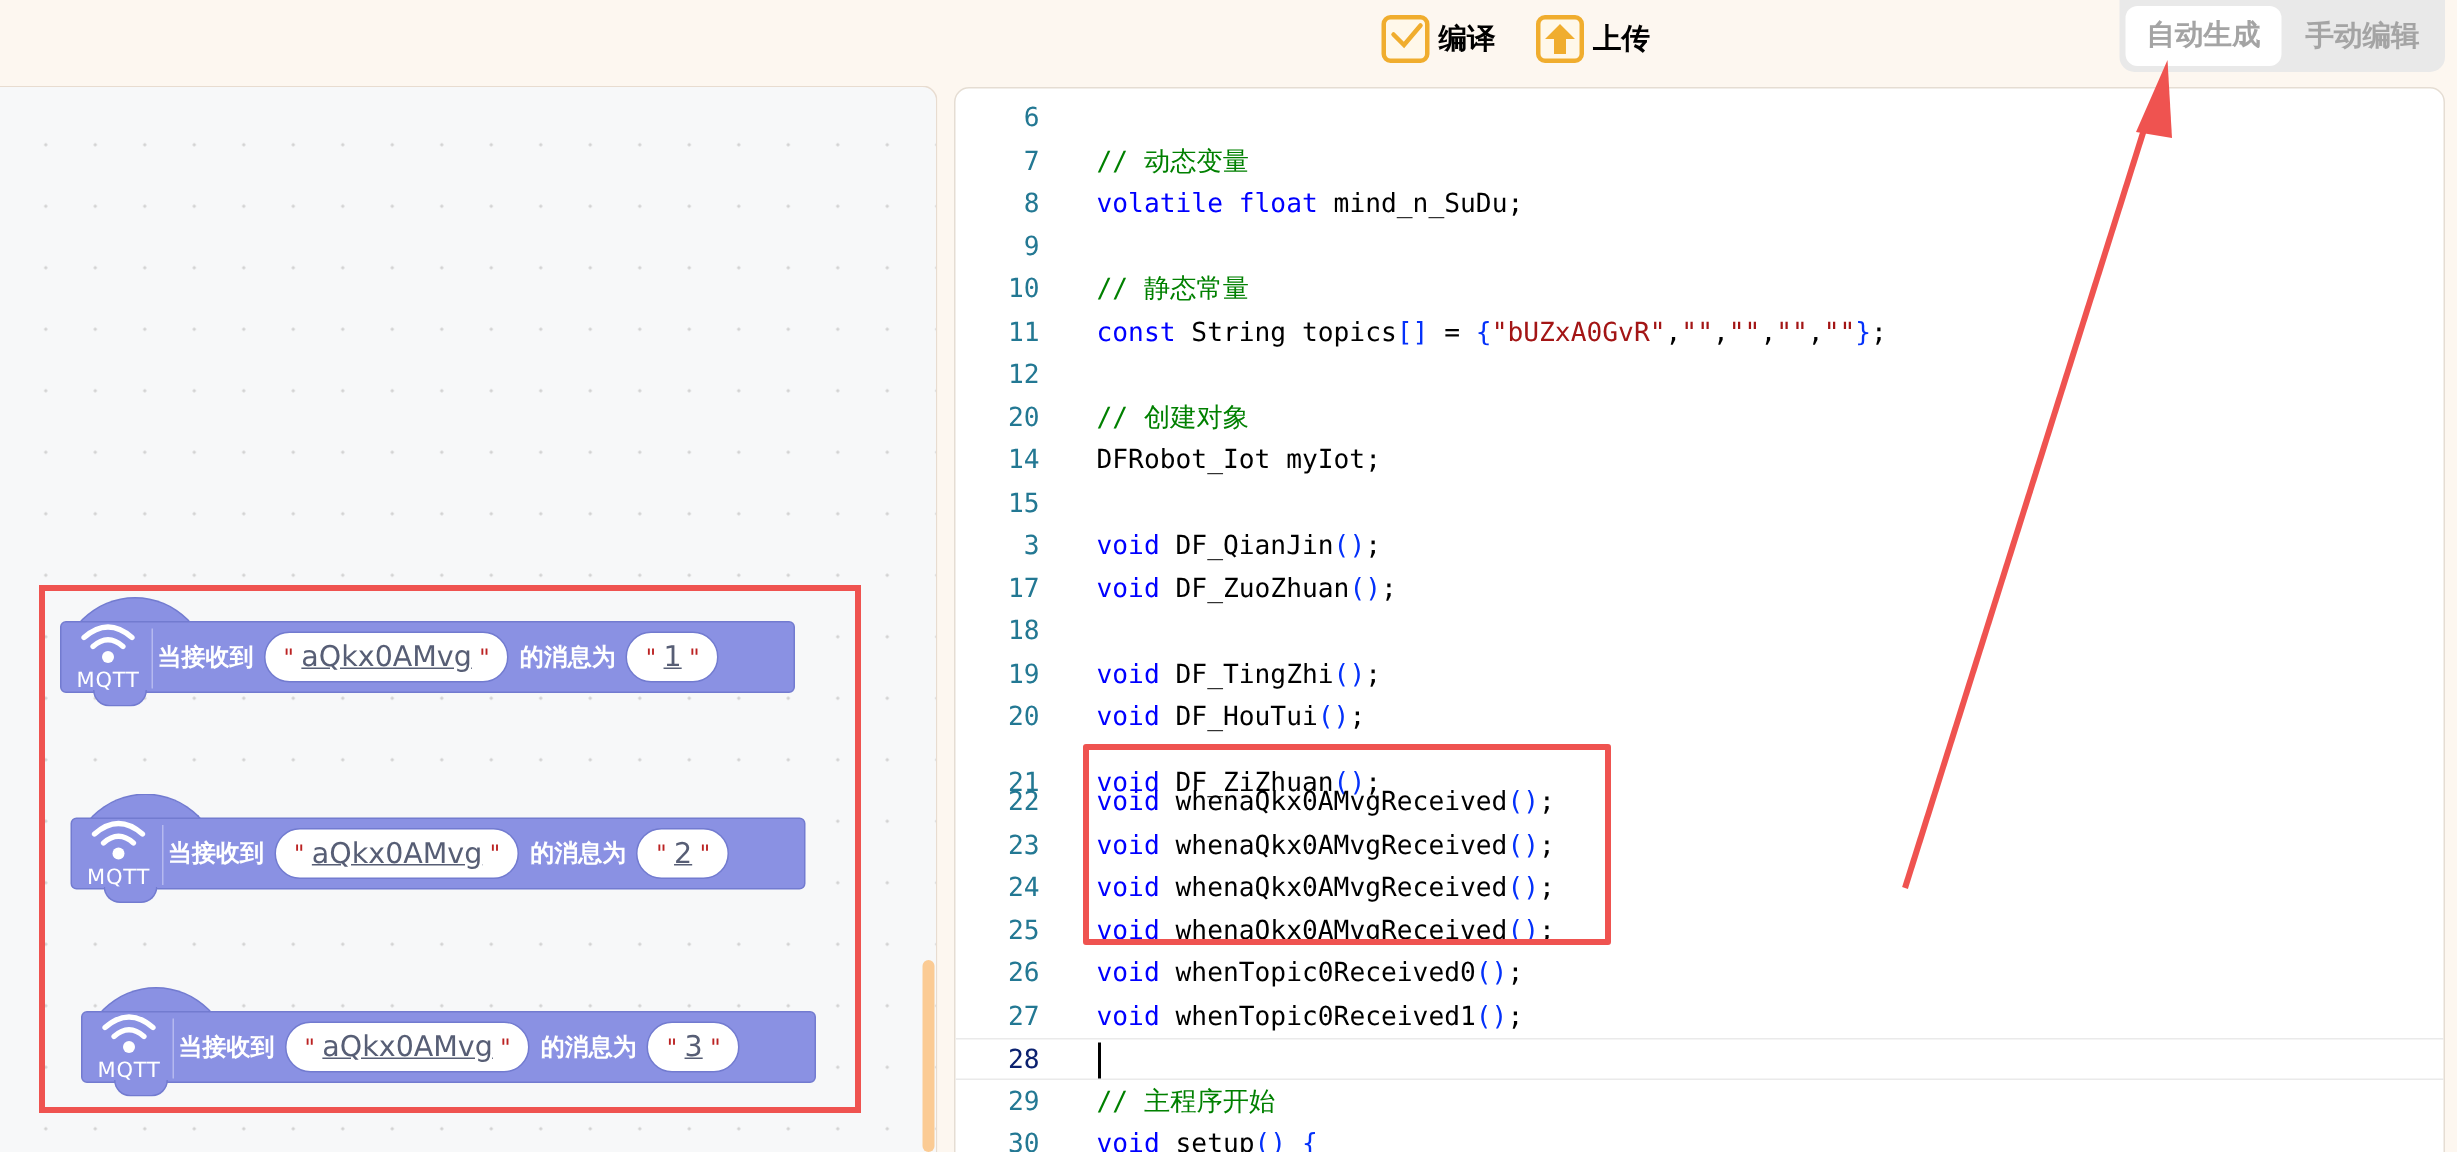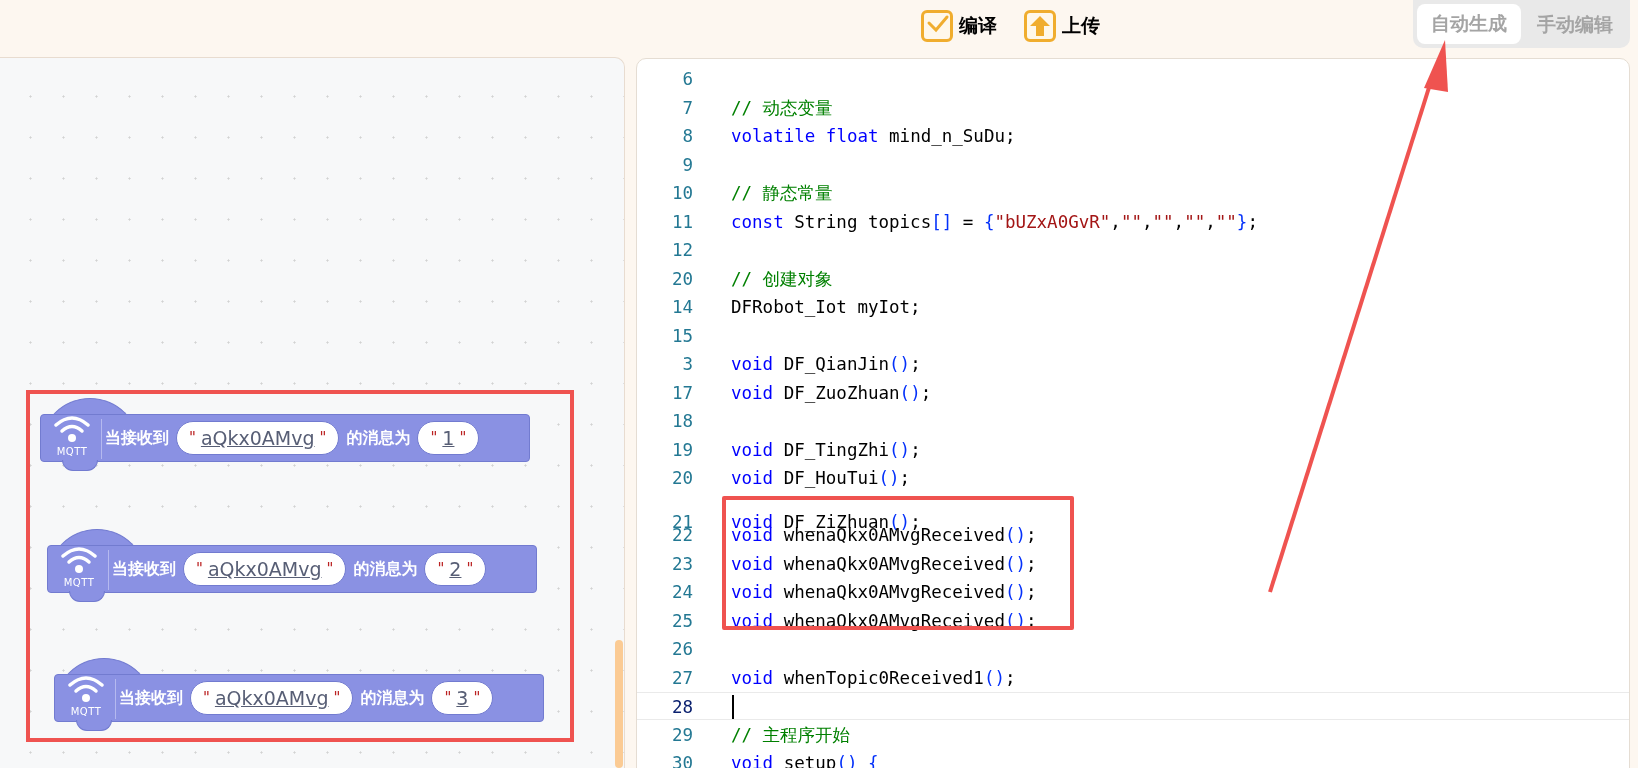--- a/index.html
+++ b/index.html
@@ -25,21 +25,21 @@
     border-top:1px solid #e8dcd0; border-right:1px solid #e8dcd0;
     border-radius:0 10px 0 0; box-sizing:border-box;
   }
   .ws-scroll { position:absolute; left:615px; top:640px; width:8px; height:128px; background:#fbcb94; border-radius:4px; }
   .hl-left { position:absolute; left:26px; top:390px; width:548px; height:352px; border:4px solid #ef5350; box-sizing:border-box; }
   .block { position:absolute; height:48px; }
   .block .hat { position:absolute; left:0; top:-16px; width:100px; height:52px; background:#8a91e3; border-radius:50px 50px 0 0; border:1px solid #727bd0; border-bottom:none; box-sizing:border-box; }
   .block .body { position:absolute; left:0; top:0; height:48px; background:#8a91e3; border:1px solid #727bd0; border-radius:4px; box-sizing:border-box; display:flex; align-items:center; padding-left:64px; gap:7px; }
   .block .tab { position:absolute; left:22px; top:46px; width:34px; height:10px; background:#8a91e3; border-radius:0 0 12px 12px; border:1px solid #727bd0; border-top:none; }
   .mqtt { position:absolute; left:6px; top:-4px; width:50px; height:54px; display:flex; flex-direction:column; align-items:center; }
-  .mqtt .t { font-size:10px; color:#fff; letter-spacing:0.5px; margin-top:1px; }
+  .mqtt .t { font-size:14px; color:#fff; letter-spacing:0.5px; margin-top:1px; }
   .mqtt-div { position:absolute; left:60px; top:4px; width:1px; height:40px; background:#b5b9ef; }
   .blk-txt { color:#fff; font-size:16px; font-weight:bold; white-space:nowrap; }
   .pill { background:#fff; border:1px solid #727bd0; border-radius:17px; height:32px; padding:0 12px; display:flex; align-items:center; font-size:19px; color:#575e75; white-space:nowrap; cursor:text; }
   .q { color:#b22; font-size:15px; }
   .pill .v { margin:16px 5px;text-decoration:underline; }
   
   .editor {
     position:absolute; left:636px; top:58px; width:994px; height:720px;
     background:#fff; border:1px solid #e5ddd3; border-radius:10px 10px 0 0; box-sizing:border-box; overflow:hidden;
   }
@@ -183,21 +183,21 @@
     <div class="code-line" style="top: 291px;"><span class="ln">3</span><span class="code"><span class="kw">void</span><span> DF_QianJin</span><span class="br">()</span><span>;</span></span></div>
     <div class="code-line" style="top: 319.5px;"><span class="ln">17</span><span class="code"><span class="kw">void</span><span> DF_ZuoZhuan</span><span class="br">()</span><span>;</span></span></div>
     <div class="code-line" style="top: 348px;"><span class="ln">18</span></div>
     <div class="code-line" style="top: 376.5px;"><span class="ln">19</span><span class="code"><span class="kw">void</span><span> DF_TingZhi</span><span class="br">()</span><span>;</span></span></div>
     <div class="code-line" style="top: 405px;"><span class="ln">20</span><span class="code"><span class="kw">void</span><span> DF_HouTui</span><span class="br">()</span><span>;</span></span></div>
     <div class="code-line" style="top: 449px;"><span class="ln">21</span><span class="code"><span class="kw">void</span><span> DF_ZiZhuan</span><span class="br">()</span><span>;</span></span></div>
     <div class="code-line" style="top: 462px;"><span class="ln">22</span><span class="code"><span class="kw">void</span><span> whenaQkx0AMvgReceived</span><span class="br">()</span><span>;</span></span></div>
     <div class="code-line" style="top: 490.5px;"><span class="ln">23</span><span class="code"><span class="kw">void</span><span> whenaQkx0AMvgReceived</span><span class="br">()</span><span>;</span></span></div>
     <div class="code-line" style="top: 519px;"><span class="ln">24</span><span class="code"><span class="kw">void</span><span> whenaQkx0AMvgReceived</span><span class="br">()</span><span>;</span></span></div>
     <div class="code-line" style="top: 547.5px;"><span class="ln">25</span><span class="code"><span class="kw">void</span><span> whenaQkx0AMvgReceived</span><span class="br">()</span><span>;</span></span></div>
-    <div class="code-line" style="top: 576px;"><span class="ln">26</span></div>
+    <div class="code-line" style="top: 576px;"><span class="ln">26</span><span class="code"><span class="kw">void</span><span> whenTopic0Received0</span><span class="br">()</span><span>;</span></span></div>
     <div class="code-line" style="top: 604.5px;"><span class="ln">27</span><span class="code"><span class="kw">void</span><span> whenTopic0Received1</span><span class="br">()</span><span>;</span></span></div>
     <div class="code-line cur-line" style="top: 633px;"><span class="ln cur">28</span><span class="code"></span><span class="caret"></span></div>
     <div class="code-line" style="top: 661.5px;"><span class="ln">29</span><span class="code"><span class="cm">// 主程序开始</span></span></div>
     <div class="code-line" style="top: 690px;"><span class="ln">30</span><span class="code"><span class="kw">void</span><span> setup</span><span class="br">()</span><span> </span><span class="br">{</span></span></div>
   </div>
 <div class="hl-code"></div>
 
 <svg class="arrow-svg" width="1638" height="768">
   <line x1="1270" y1="592" x2="1432" y2="78" stroke="#ef5350" stroke-width="4"></line>
   <polygon points="1445,40 1424,88 1448,92" fill="#ef5350"></polygon>

